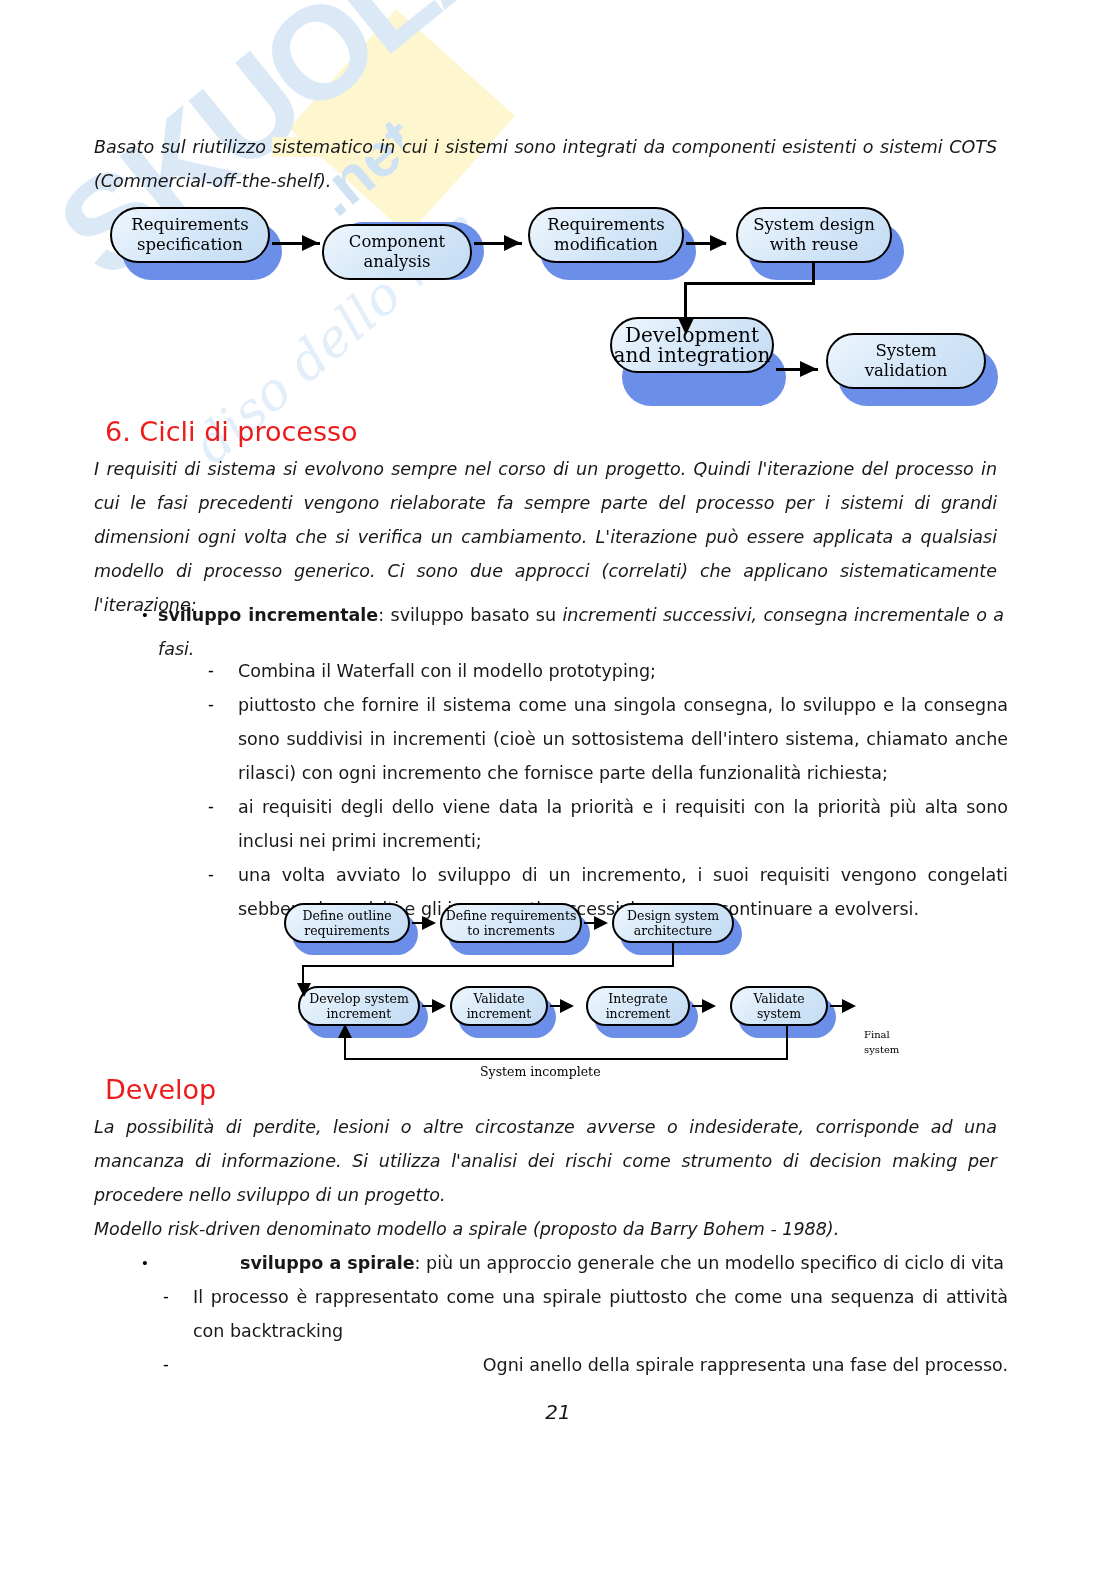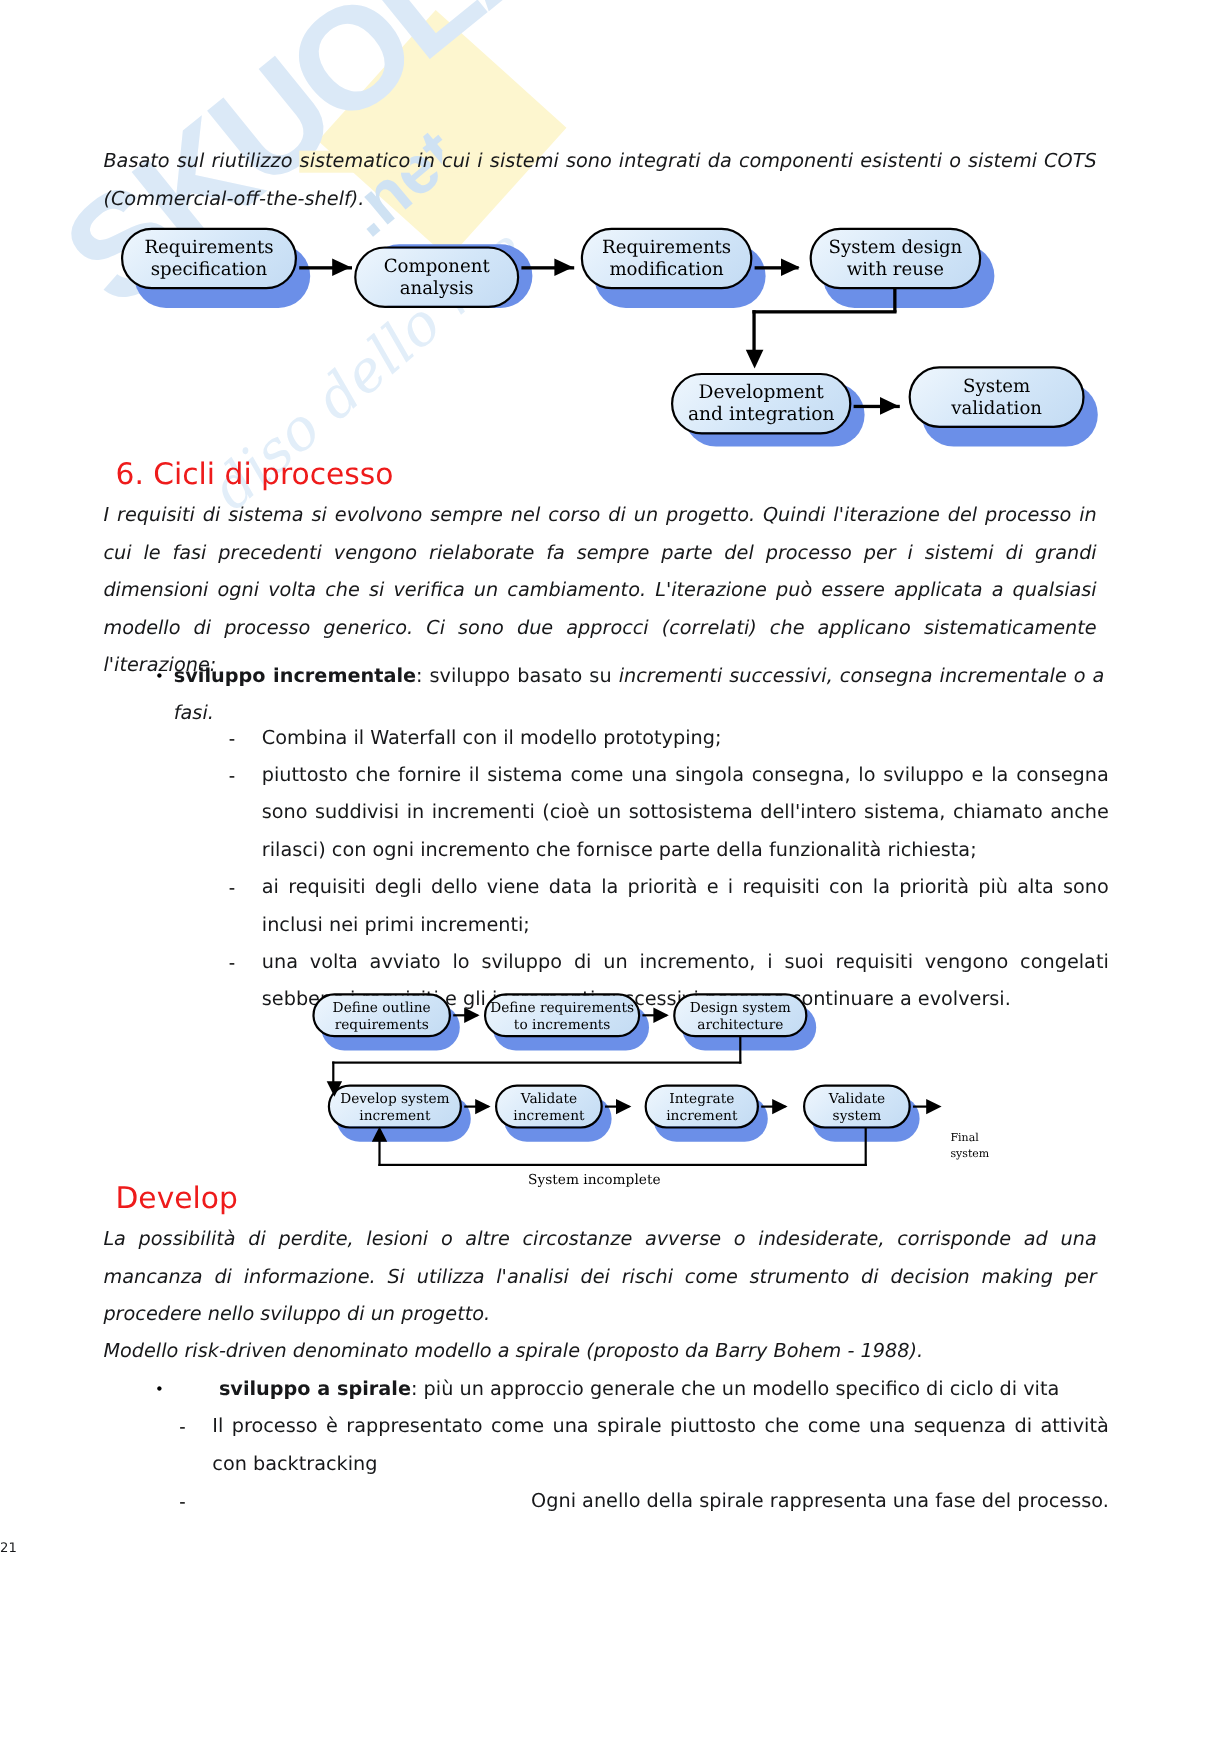--- a/index.html
+++ b/index.html
@@ -50,22 +50,22 @@
   .bullet-row{position:absolute;display:flex;}
   .bullet-dot{width:26px;flex:0 0 26px;text-align:center;font-size:15px;line-height:34px;}
   .dash{width:30px;flex:0 0 30px;text-align:left;font-size:17.5px;line-height:34px;}
   .bullet-txt{
     flex:1;text-align:justify;font-size:17.5px;line-height:34px;
     font-family:"DejaVu Sans", sans-serif;color:#17181a;
   }
   b{font-weight:bold;}
   i{font-style:italic;}
   .pgnum{
-    position:absolute;left:0;right:0;top:1400px;text-align:left;
-    font-size:12px;font-family:"DejaVu Sans", sans-serif;color:#17181a;
+    position:absolute;left:0;right:0;top:1400px;text-align:center;
+    font-size:20px;font-family:"DejaVu Sans", sans-serif;color:#17181a;font-style:italic;
   }
 
   
   .diagram{position:absolute;}
   .node{
     position:absolute;box-sizing:border-box;
     border:2.6px solid #000;border-radius:999px;
     background:linear-gradient(140deg,#eef6fd 0%,#d3e6f8 55%,#c3dbf3 100%);
     display:flex;align-items:center;justify-content:center;
     text-align:center;color:#000;
@@ -133,21 +133,21 @@
     <div class="node" style="left:736px;top:207px;width:156px;height:56px;font-size:16.5px;line-height:20px;">
       <div><span>System design</span><br><span>with reuse</span></div>
     </div>
 
     <div class="ln" style="left:812px;top:262px;width:3px;height:22px;"></div>
     <div class="ln" style="left:684px;top:282px;width:131px;height:3px;"></div>
     <div class="ln" style="left:684px;top:282px;width:3px;height:42px;"></div>
     <div class="arrowhead ar-down" style="left:678px;top:318px;"></div>
 
     <div class="node-shadow" style="left:622px;top:348px;width:164px;height:58px;"></div>
-    <div class="node" style="left:610px;top:339px;width:164px;height:56px;font-size:17px;line-height:20px;">
+    <div class="node" style="left:610px;top:317px;width:164px;height:56px;font-size:20px;line-height:20px;">
       <div><span>Development</span><br><span>and integration</span></div>
     </div>
 
     <div class="ln" style="left:776px;top:368px;width:42px;height:3px;"></div>
     <div class="arrowhead ar-right" style="left:800px;top:361px;"></div>
 
     <div class="node-shadow" style="left:838px;top:348px;width:160px;height:58px;"></div>
     <div class="node" style="left:826px;top:333px;width:160px;height:56px;font-size:16.5px;line-height:20px;">
       <div><span>System</span><br><span>validation</span></div>
     </div>
@@ -257,21 +257,21 @@
   </div>
 
   <div class="h-red" style="top:1074px;">Develop</div>
 
   <div class="txt body-col" style="top:1110px;">La possibilità di perdite, lesioni o altre circostanze avverse o indesiderate, corrisponde ad una mancanza di informazione. Si utilizza l'analisi dei rischi come strumento di decision making per procedere nello sviluppo di un progetto.</div>
 
   <div class="txt body-col" style="top:1212px;text-align:left;">Modello risk-driven denominato modello a spirale (proposto da Barry Bohem - 1988).</div>
 
   <div class="bullet-row" style="left:132px;top:1246px;width:872px;">
     <div class="bullet-dot">•</div>
-    <div class="bullet-txt" style="text-align:center;">
+    <div class="bullet-txt" style="text-align:right;">
       <b>sviluppo a spirale</b><span>: più un approccio generale che un modello specifico di ciclo di vita</span>
     </div>
   </div>
 
   <div class="bullet-row" style="left:163px;top:1280px;width:845px;">
     <div class="dash">-</div>
     <div class="bullet-txt">Il processo è rappresentato come una spirale piuttosto che come una sequenza di attività con backtracking</div>
   </div>
 
   <div class="bullet-row" style="left:163px;top:1348px;width:845px;">

